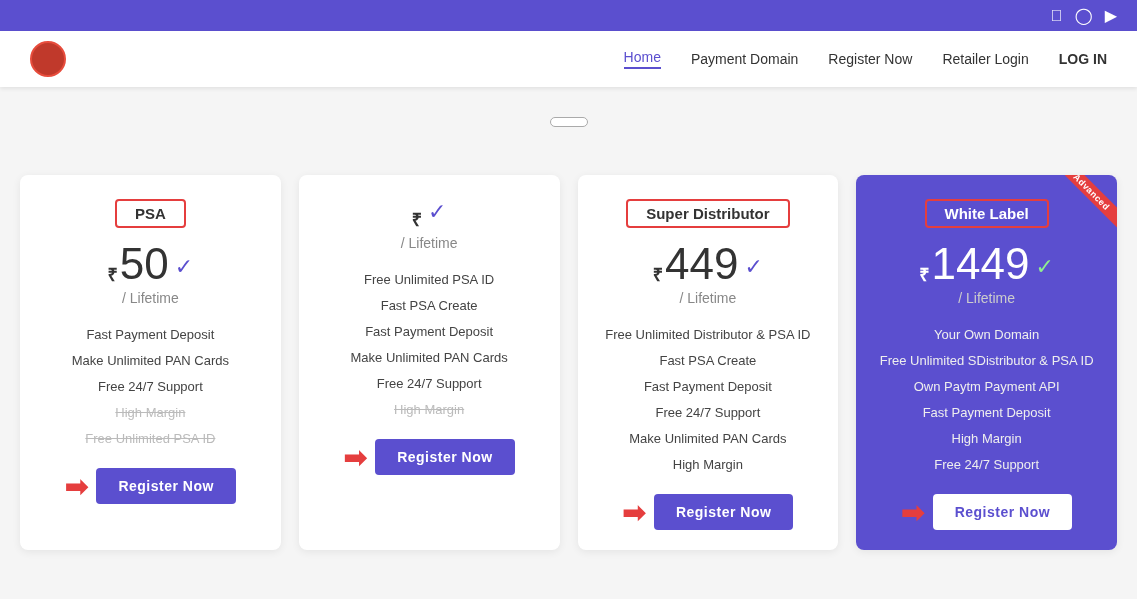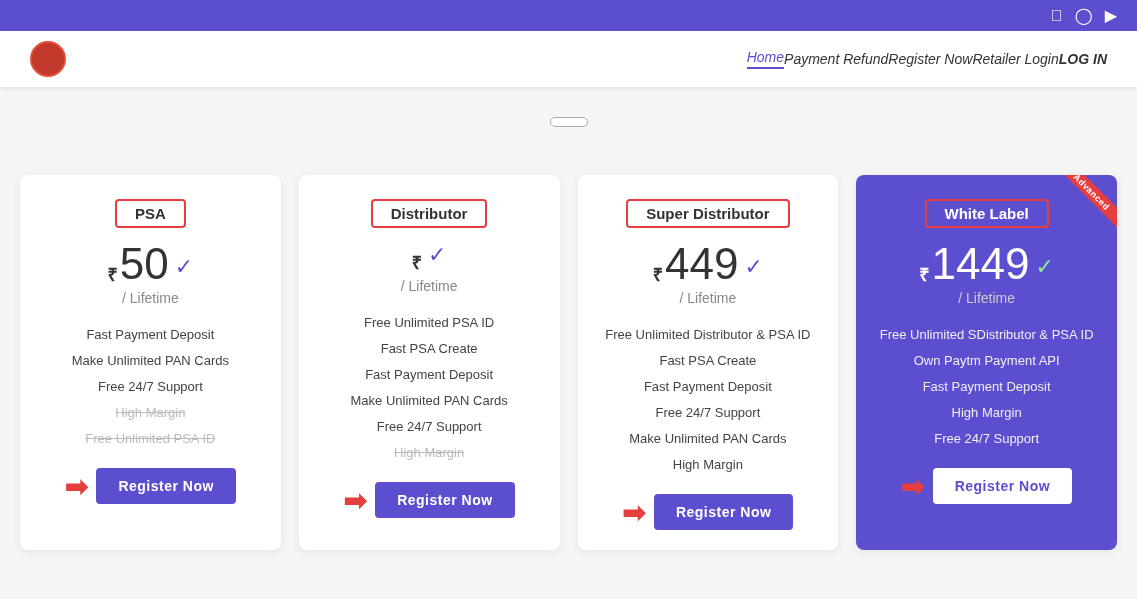--- a/index.html
+++ b/index.html
@@ -31,21 +31,21 @@
     .logo-area { display: flex; align-items: center; gap: 8px; }
     .logo-circle {
       width: 36px; height: 36px;
       background: #c0392b;
       border-radius: 50%;
       display: flex; align-items: center; justify-content: center;
       color: white; font-size: 9px; font-weight: bold; text-align: center;
       border: 2px solid #e74c3c;
     }
     .logo-text { font-family: 'Georgia', serif; font-size: 22px; color: #3d3d9e; font-style: italic; font-weight: bold; }
-    .nav { display: flex; align-items: center; font-style: italic; }
+    .nav { display: flex; gap: 30px; align-items: center; }
     .nav a { text-decoration: none; color: #333; font-size: 14px; }
     .nav a.active { color: #5b4fcf; border-bottom: 2px solid #5b4fcf; padding-bottom: 2px; }
     .nav a.login { color: #333; font-weight: bold; }
 
     
     .main { padding: 30px 20px 40px; text-align: center; }
 
     .pricing-badge {
       display: inline-block;
       border: 1px solid #aaa;
@@ -184,21 +184,21 @@
 
 <div class="header">
   <div class="logo-area">
     <div class="logo-circle">
       <span></span>
     </div>
     <div class="logo-text"></div>
   </div>
   <nav class="nav">
     <a href="#" class="active">Home</a>
-    <a href="#">Payment Refund</a>
+    <a href="#">Payment Domain</a>
     <a href="#">Register Now</a>
     <a href="#">Retailer Login</a>
     <a href="#" class="login">LOG IN</a>
   </nav>
 </div>
 
 <div class="main">
   <div class="pricing-badge"></div>
   <div class="section-title">
     <span></span><span class="section-title" style="color:#5b4fcf;font-size:32px;font-weight:bold;"></span>
@@ -223,23 +223,20 @@
           <li class="feature-strikethrough">High Margin</li>
           <li class="feature-strikethrough">Free Unlimited PSA ID</li>
     </ul>
     <div class="register-row">
       <span class="arrow-icon">➡</span>
       <button class="register-btn">Register Now</button>
     </div>
   </div>
       <div class="card">
 
-    <div style="text-align:center;">
-      <div class="card-title-box">Distributor</div>
-    </div>
     <div class="price-row">
       <span class="rupee">₹</span>
       <span class="check-mark">✓</span>
     </div>
     <div class="lifetime">/ Lifetime</div>
     <ul class="features">
       <li>Free Unlimited PSA ID</li>
           <li>Fast PSA Create</li>
           <li>Fast Payment Deposit</li>
           <li>Make Unlimited PAN Cards</li>
@@ -282,20 +279,21 @@
     <div style="text-align:center;">
       <div class="card-title-box">White Label</div>
     </div>
     <div class="price-row">
       <span class="rupee">₹</span>
       <span class="price-amount">1449</span>
       <span class="check-mark">✓</span>
     </div>
     <div class="lifetime">/ Lifetime</div>
     <ul class="features">
+      <li>Your Own Domain</li>
           <li>Free Unlimited SDistributor &amp; PSA ID</li>
           <li>Own Paytm Payment API</li>
           <li>Fast Payment Deposit</li>
           <li>High Margin</li>
           <li>Free 24/7 Support</li>
     </ul>
     <div class="register-row">
       <span class="arrow-icon">➡</span>
       <button class="register-btn">Register Now</button>
     </div>

